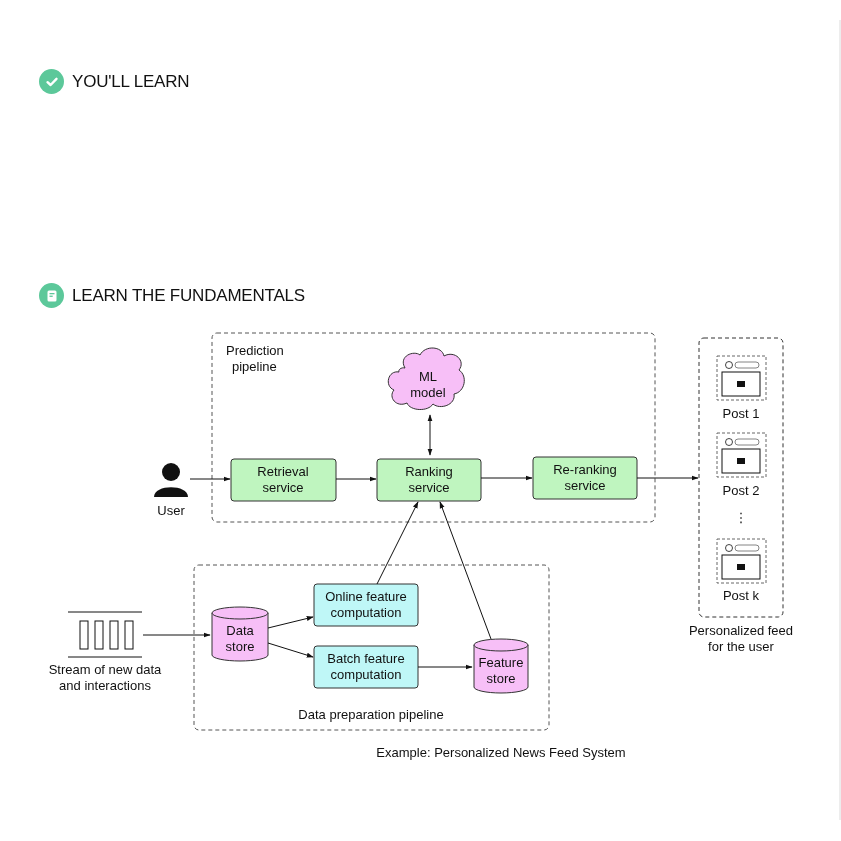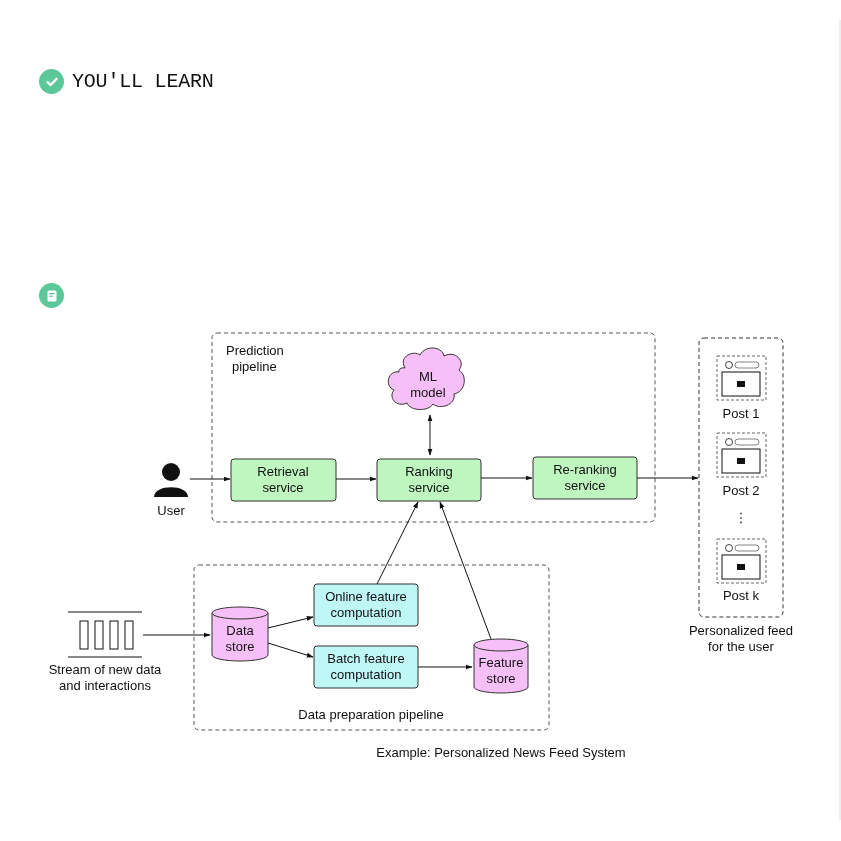--- a/index.html
+++ b/index.html
@@ -1,21 +1,21 @@
 <!DOCTYPE html>
 <html><head>
 <meta charset="utf-8">
 <style>
   html, body { margin: 0; padding: 0; background: #ffffff; }
   body { width: 841px; height: 841px; position: relative; overflow: hidden;
          font-family: "Liberation Sans", sans-serif; color: #111; }
   .section-head { position: absolute; left: 39px; display: flex; align-items: center; }
   .section-head .icon { width: 25px; height: 25px; border-radius: 50%; background: #5cc89a;
          display: flex; align-items: center; justify-content: center; margin-right: 8px; }
-  .section-head h2 { margin: 0; font-family: Liberation Mono, monospace; font-size: 20px;
+  .section-head h2 { margin: 0; font-family: Liberation Sans, sans-serif; font-size: 17px;
          font-weight: 500; color: #111; letter-spacing: -0.2px; }
   #learn-head { top: 69px; }
   #fund-head { top: 283px; }
   ul.bullets { position: absolute; left: 38px; top: 122px; margin: 0; padding: 0; list-style: none; }
   ul.bullets li { font-family: "DejaVu Sans", sans-serif; font-size: 14.5px; color: #222;
          height: 30px; line-height: 30px; position: relative; padding-left: 20px; letter-spacing: -0.3px; }
   ul.bullets li::before { content: ""; position: absolute; left: 5px; top: 13px; width: 4px; height: 4px;
          border-radius: 50%; background: #333; }
   svg#diagram { position: absolute; left: 0; top: 0; }
   svg text { font-family: "Liberation Sans", sans-serif; font-size: 13px; fill: #111; }
@@ -39,20 +39,21 @@
 </ul>
 
 <div class="section-head" id="fund-head">
   <span class="icon">
     <svg width="14" height="14" viewBox="0 0 14 14">
         <rect x="2.5" y="1.5" width="9" height="11" rx="1.5" fill="#fff"></rect>
         <rect x="4.5" y="4" width="5" height="1.3" fill="#5cc89a"></rect>
         <rect x="4.5" y="6.6" width="3.2" height="1.3" fill="#5cc89a"></rect>
       </svg>
   </span>
+  <h2>LEARN THE FUNDAMENTALS</h2>
 </div>
 
 <svg id="diagram" width="841" height="841">
   <defs>
     <marker id="arr" viewBox="0 0 10 10" refX="9" refY="5" markerWidth="7" markerHeight="7" orient="auto-start-reverse">
       <path d="M0,1.5 L10,5 L0,8.5 z" fill="#111"></path>
     </marker>
   </defs>
 
   <rect x="212" y="333" width="443" height="189" rx="5" fill="none" stroke="#555" stroke-dasharray="4,3"></rect>

